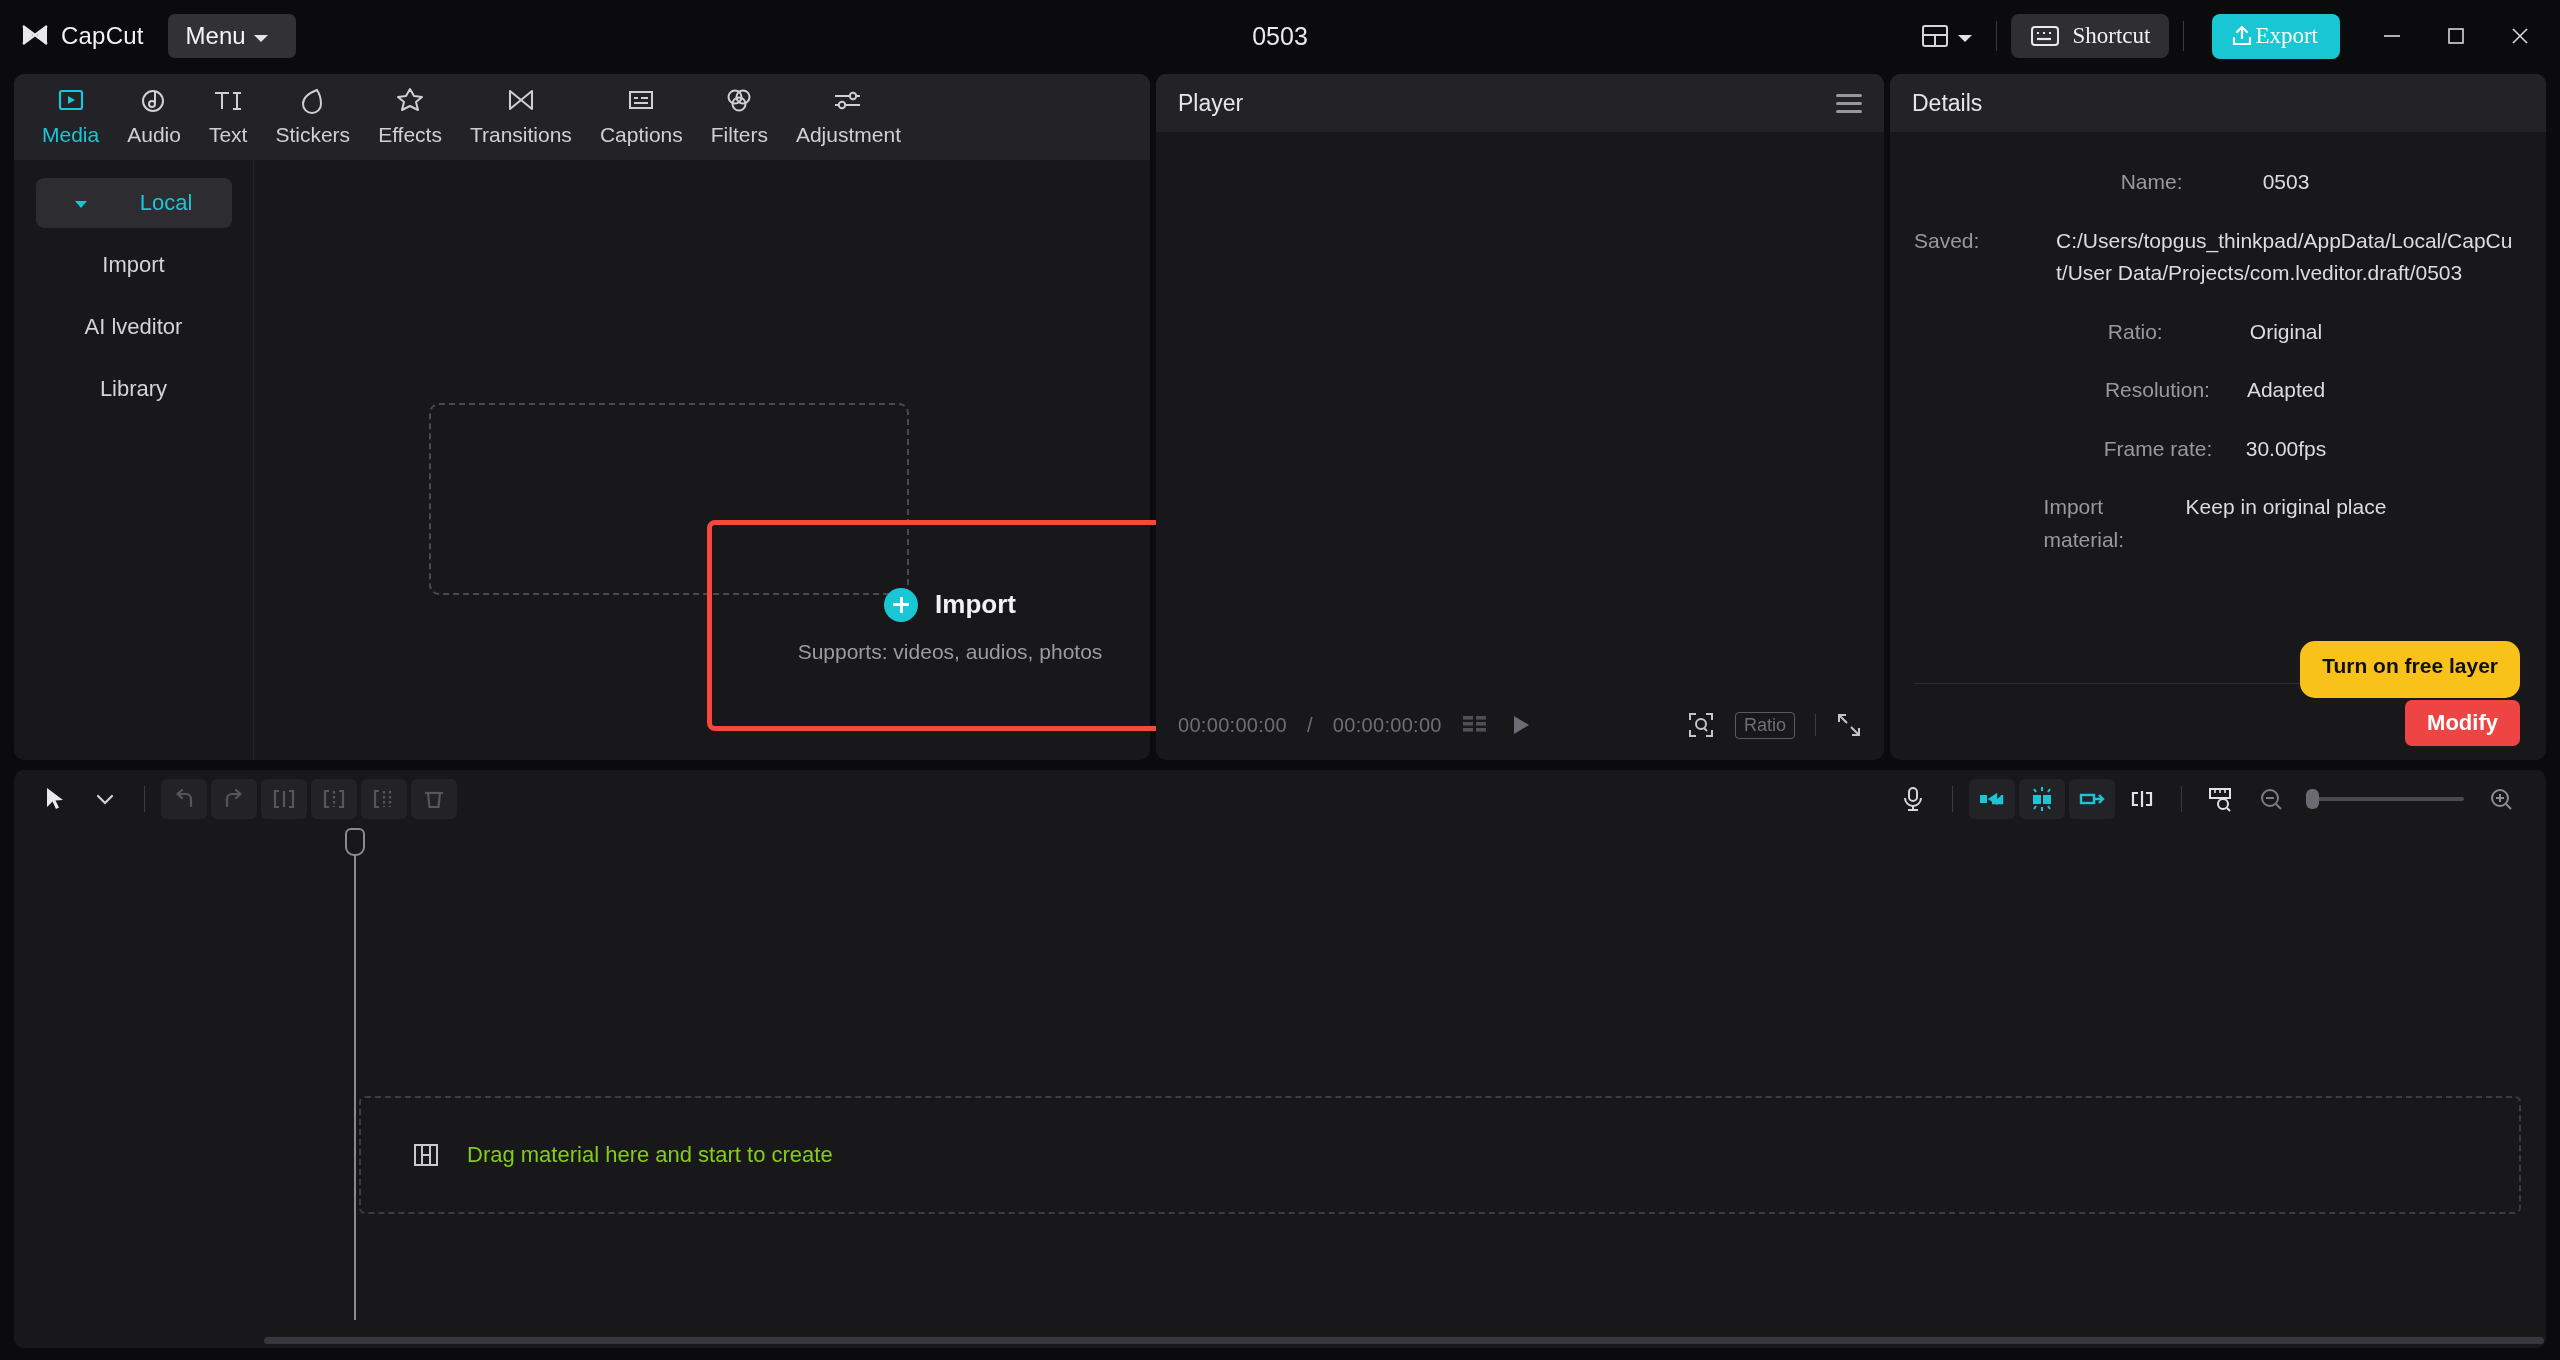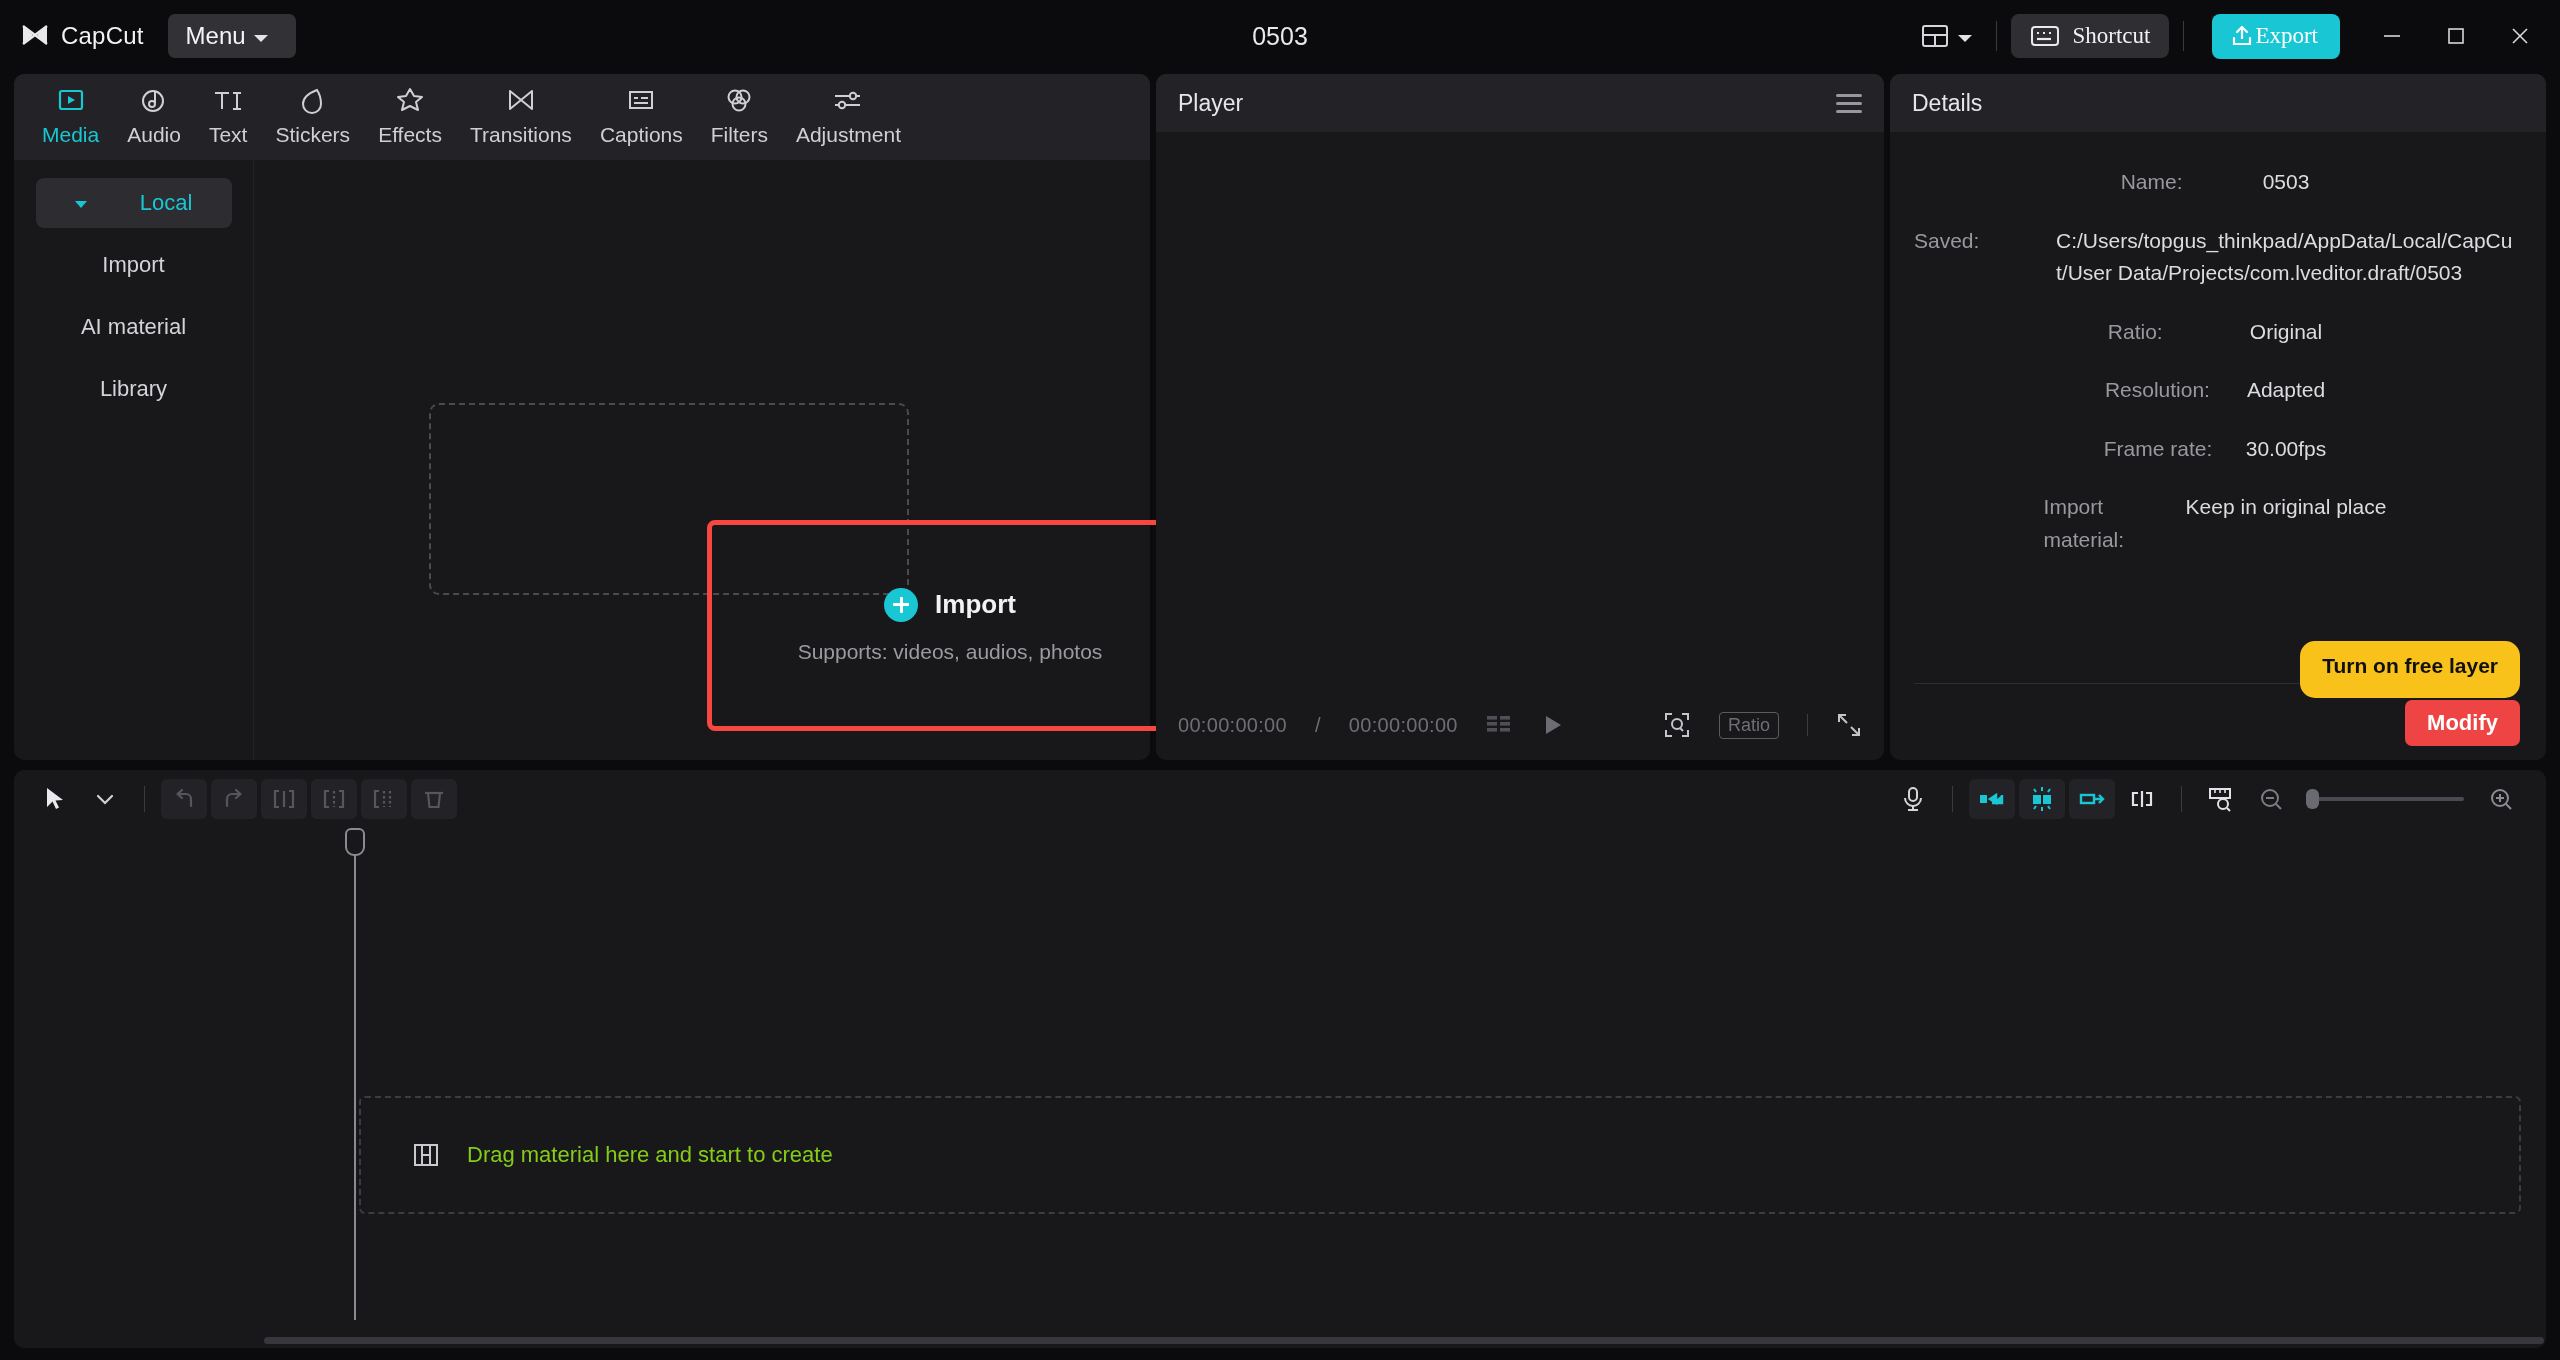--- a/index.html
+++ b/index.html
@@ -144,21 +144,21 @@
   .panel-head {
     height: 58px; background: #232327; border-radius: 10px 10px 0 0;
     display: flex; align-items: center; padding: 0 22px;
   }
   .panel-head-title { font-size: 23px; color: #e6e6ea; }
   .hamburger { margin-left: auto; display: flex; flex-direction: column; gap: 5px; cursor: pointer; }
   .hamburger span { display: block; width: 26px; height: 3px; background: #97979e; border-radius: 2px; }
   .player-stage { height: calc(100% - 58px - 70px); background: #18181b; }
   .player-bar {
     height: 70px; display: flex; align-items: center;
-    padding: 0 22px; gap: 28px;
+    padding: 0 22px; gap: 20px;
   }
   .time-readout { font-size: 20px; color: #6e6e76; letter-spacing: .3px; }
   .pl-icon { cursor: pointer; display: flex; align-items: center; }
   .pl-spacer { flex: 1; }
   .ratio-chip {
     border: 1.5px solid #5a5a61; border-radius: 4px;
     padding: 2px 8px; font-size: 18px; color: #6e6e76; cursor: pointer;
   }
   .pl-divider { width: 1px; height: 22px; background: #3b3b40; }
 
@@ -415,21 +415,21 @@
   <div class="media-body">
     <div class="media-side">
       <div class="side-item active">
         <span class="tri"></span>
         <span>Local</span>
       </div>
       <div class="side-item">
         <span>Import</span>
       </div>
       <div class="side-item">
-        <span>AI material</span>
+        <span>AI lveditor</span>
       </div>
       <div class="side-item">
         <span>Library</span>
       </div>
     </div>
 
     <div class="media-main">
       <div class="dropzone"></div>
       <div class="import-box">
         <div class="import-row">

